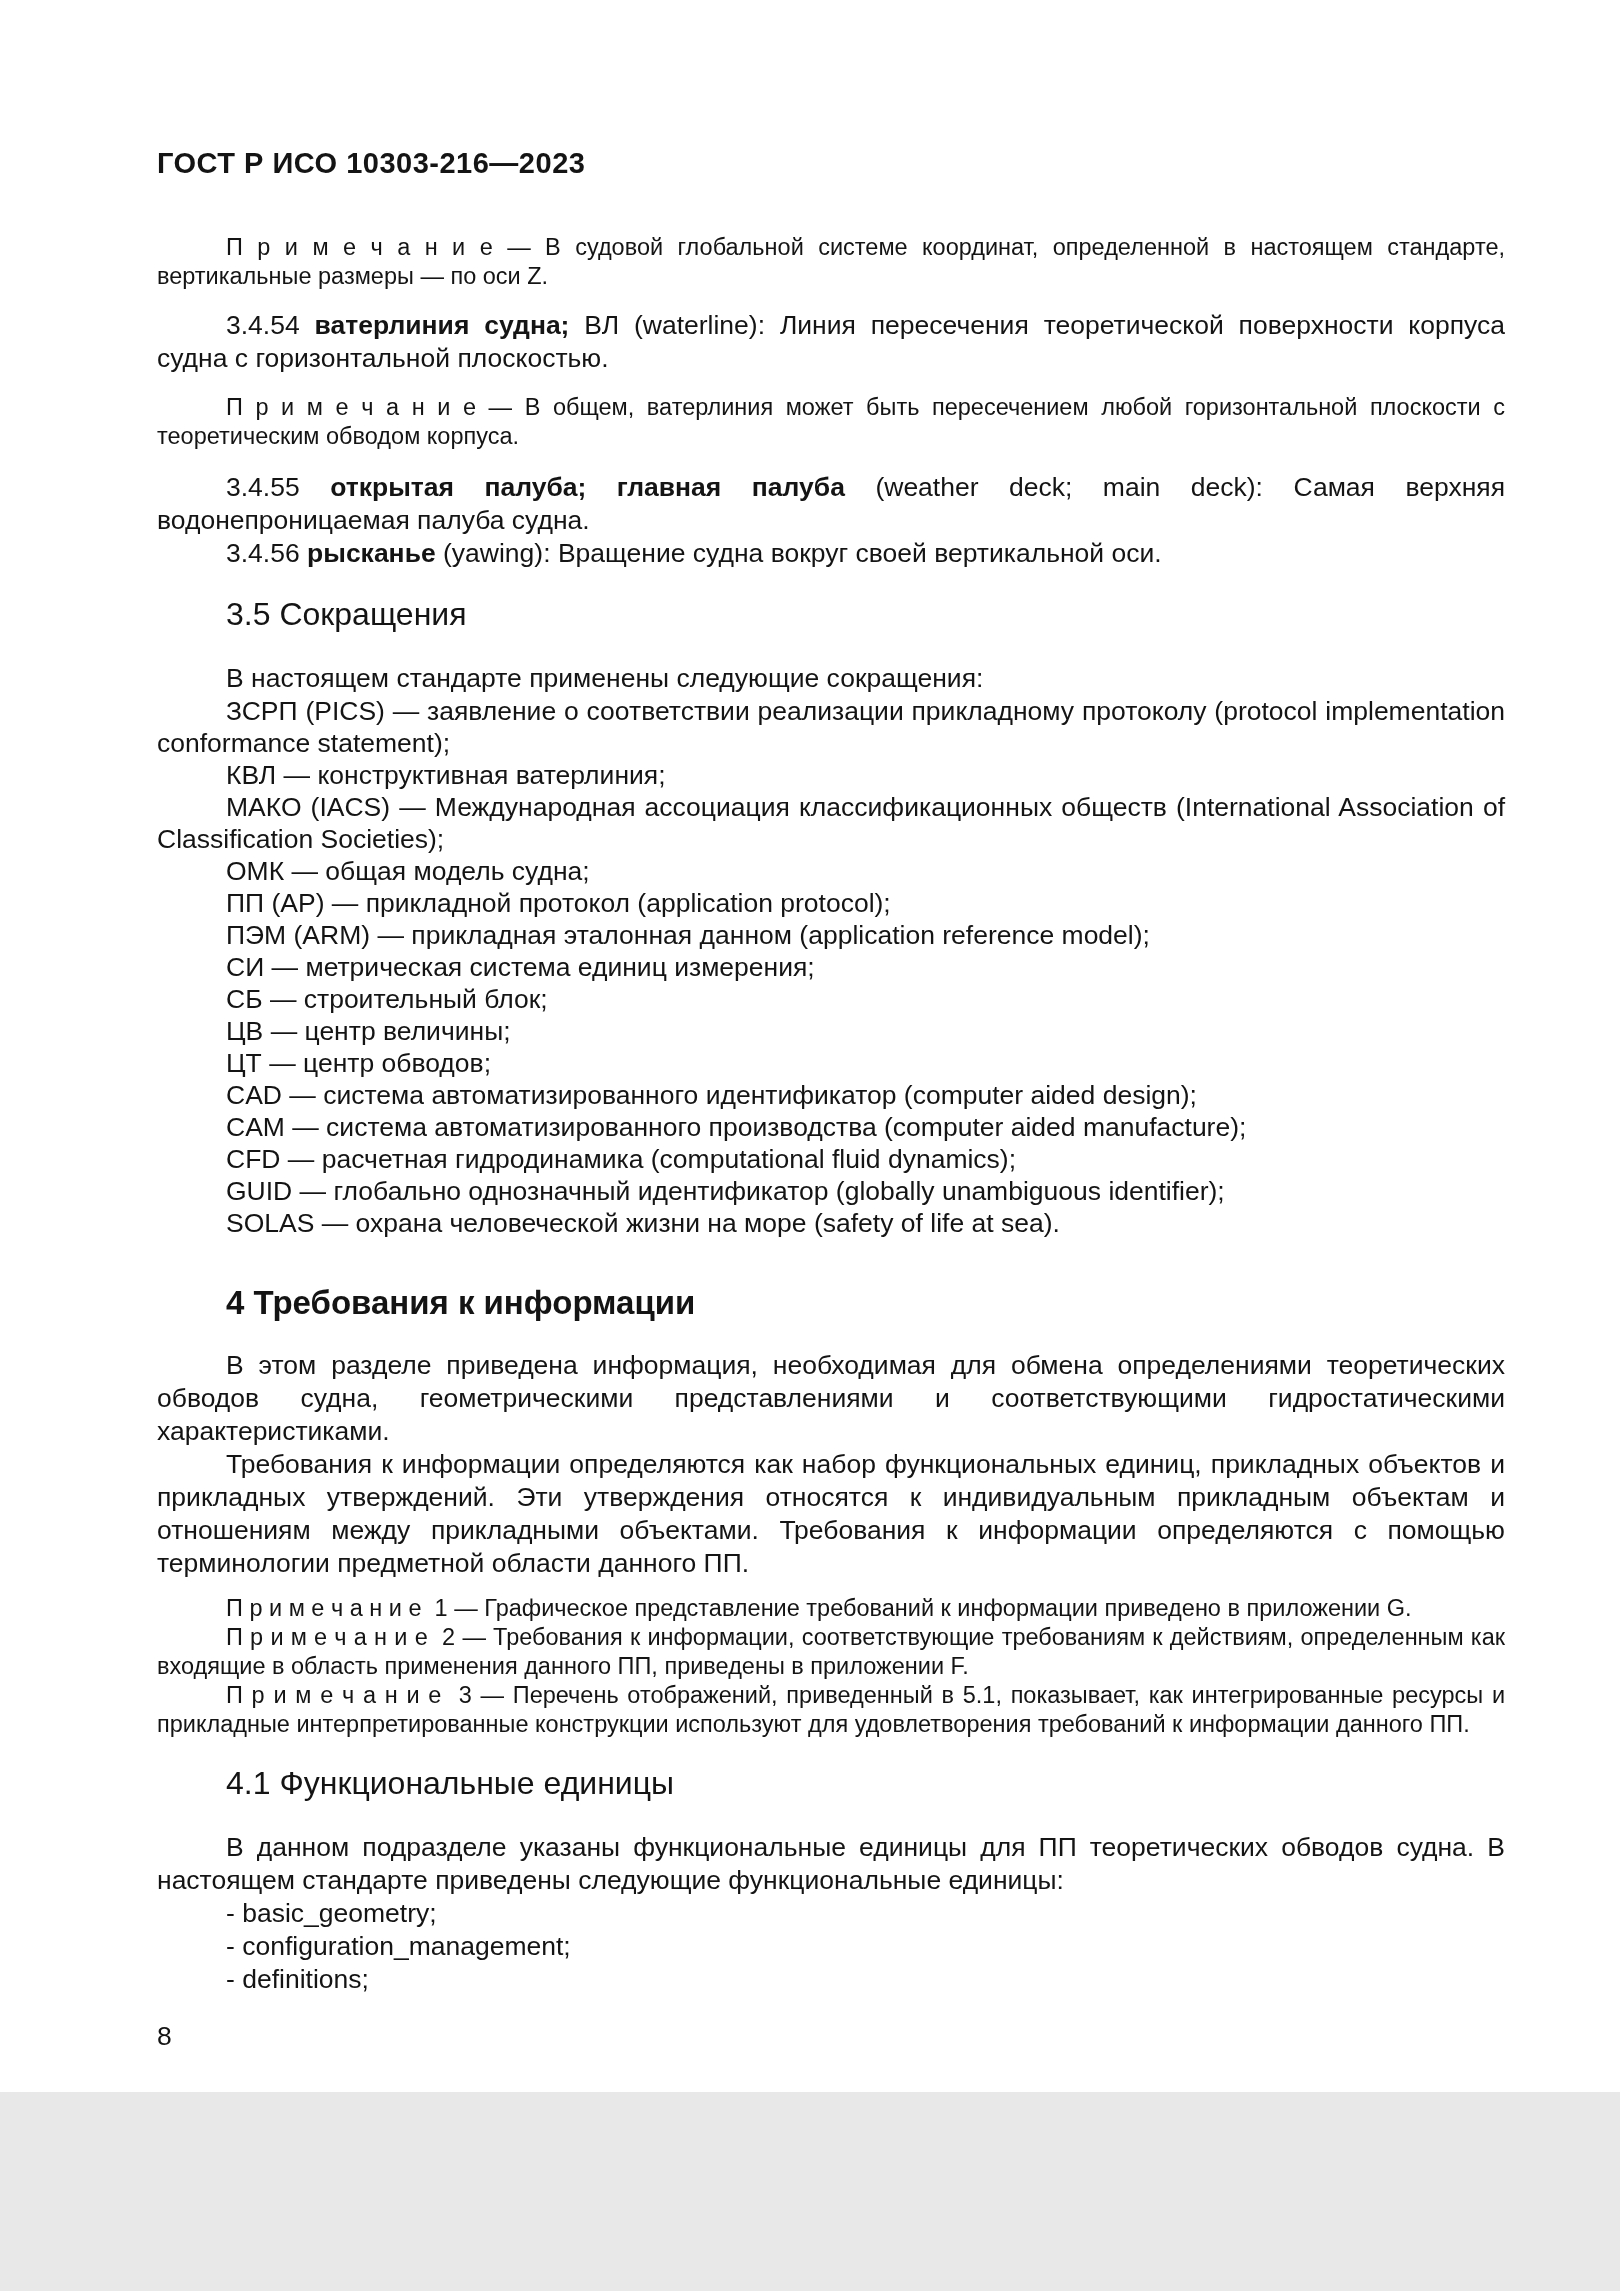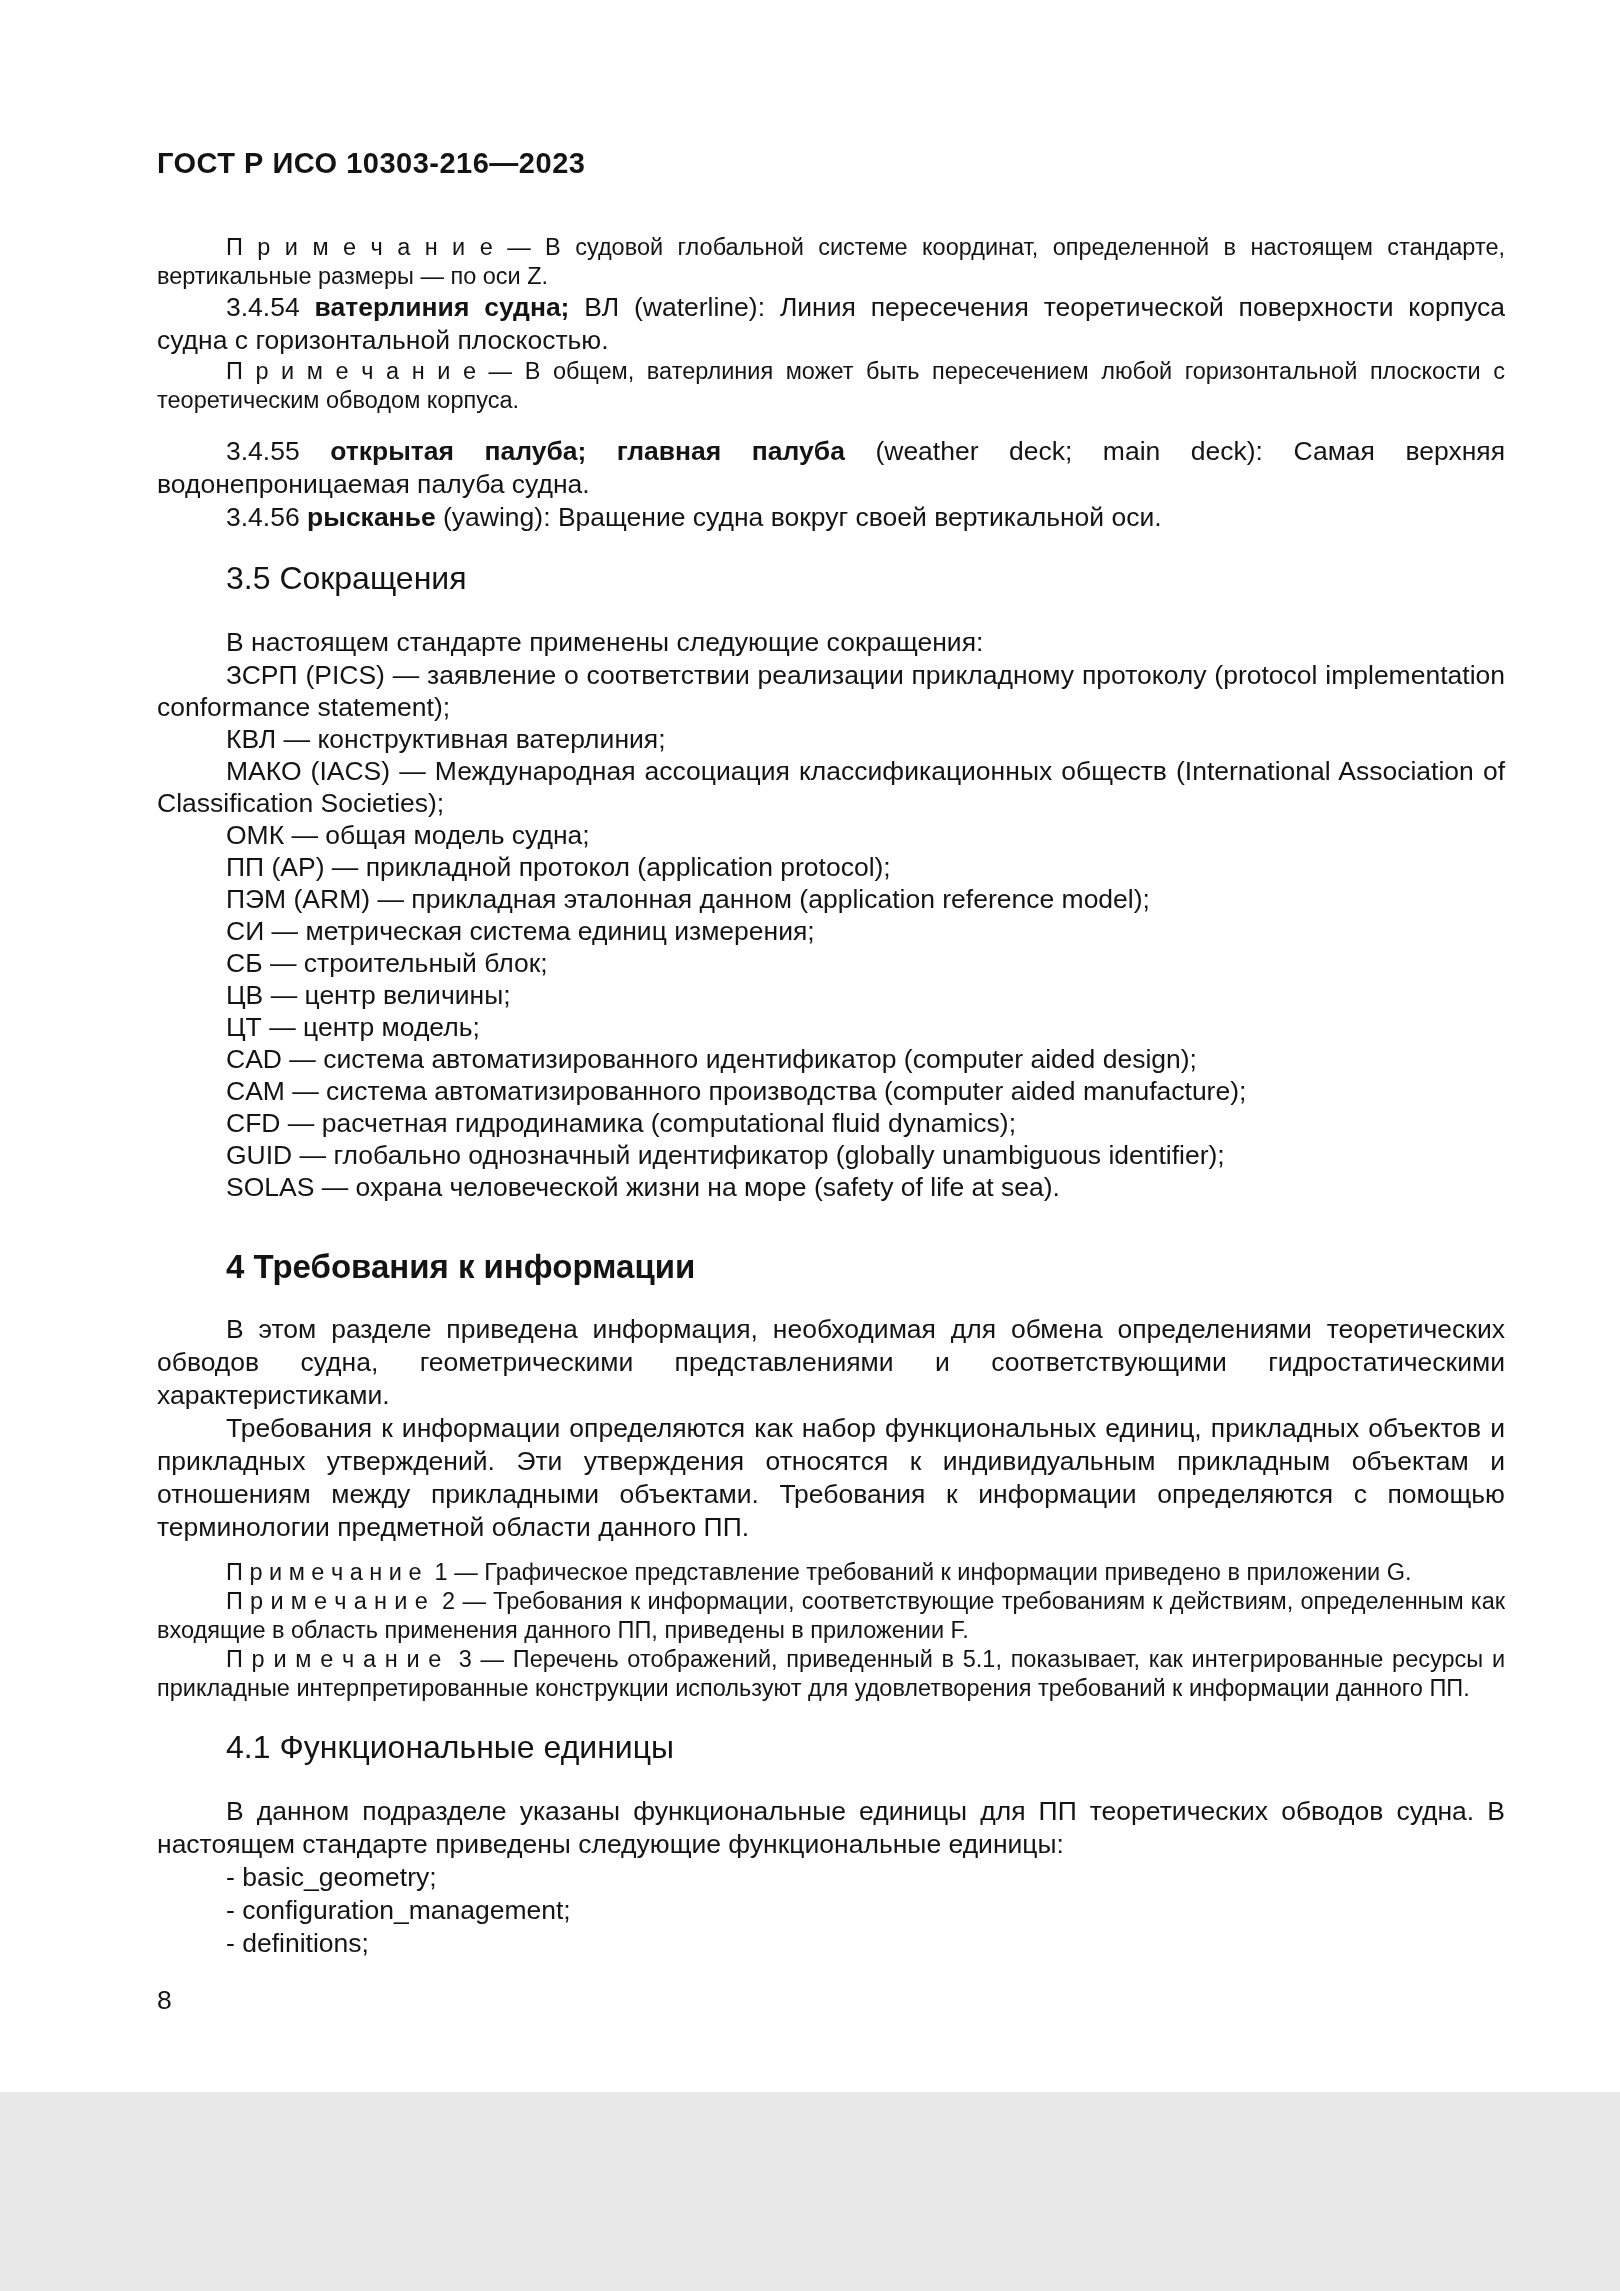--- a/index.html
+++ b/index.html
@@ -34,21 +34,21 @@
     text-align: justify;
   }
   .indent { text-indent: 69px; }
   .note {
     font-size: 23.5px;
     line-height: 29px;
     text-align: justify;
   }
   .note-label { white-space: pre; }
   .term-name { font-weight: bold; }
-  .mt-16 { margin-top: 0; }
+  .mt-16 { margin-top: 18px; }
   .mt-20 { margin-top: 19.6px; }
   .subheading {
     font-size: 32px;
     font-weight: normal;
     text-indent: 69px;
     margin: 26px 0 29px 0;
   }
   .abbr-item {
     font-size: 26.5px;
     line-height: 32px;
@@ -103,21 +103,21 @@
 
     <p class="abbr-item">ЗСРП (PICS) — заявление о соответствии реализации прикладному протоколу (protocol implementation conformance statement);</p>
     <p class="abbr-item">КВЛ — конструктивная ватерлиния;</p>
     <p class="abbr-item">МАКО (IACS) — Международная ассоциация классификационных обществ (International Association of Classification Societies);</p>
     <p class="abbr-item">ОМК — общая модель судна;</p>
     <p class="abbr-item">ПП (AP) — прикладной протокол (application protocol);</p>
     <p class="abbr-item">ПЭМ (ARM) — прикладная эталонная данном (application reference model);</p>
     <p class="abbr-item">СИ — метрическая система единиц измерения;</p>
     <p class="abbr-item">СБ — строительный блок;</p>
     <p class="abbr-item">ЦВ — центр величины;</p>
-    <p class="abbr-item">ЦТ — центр модель;</p>
+    <p class="abbr-item">ЦТ — центр обводов;</p>
     <p class="abbr-item">CAD — система автоматизированного идентификатор (computer aided design);</p>
     <p class="abbr-item">CAM — система автоматизированного производства (computer aided manufacture);</p>
     <p class="abbr-item">CFD — расчетная гидродинамика (computational fluid dynamics);</p>
     <p class="abbr-item">GUID — глобально однозначный идентификатор (globally unambiguous identifier);</p>
     <p class="abbr-item">SOLAS — охрана человеческой жизни на море (safety of life at sea).</p>
 
     <div class="section-heading">4 Требования к информации</div>
 
     <p class="para indent">В этом разделе приведена информация, необходимая для обмена определениями теоретических обводов судна, геометрическими представлениями и соответствующими гидростатическими характеристиками.</p>
 

